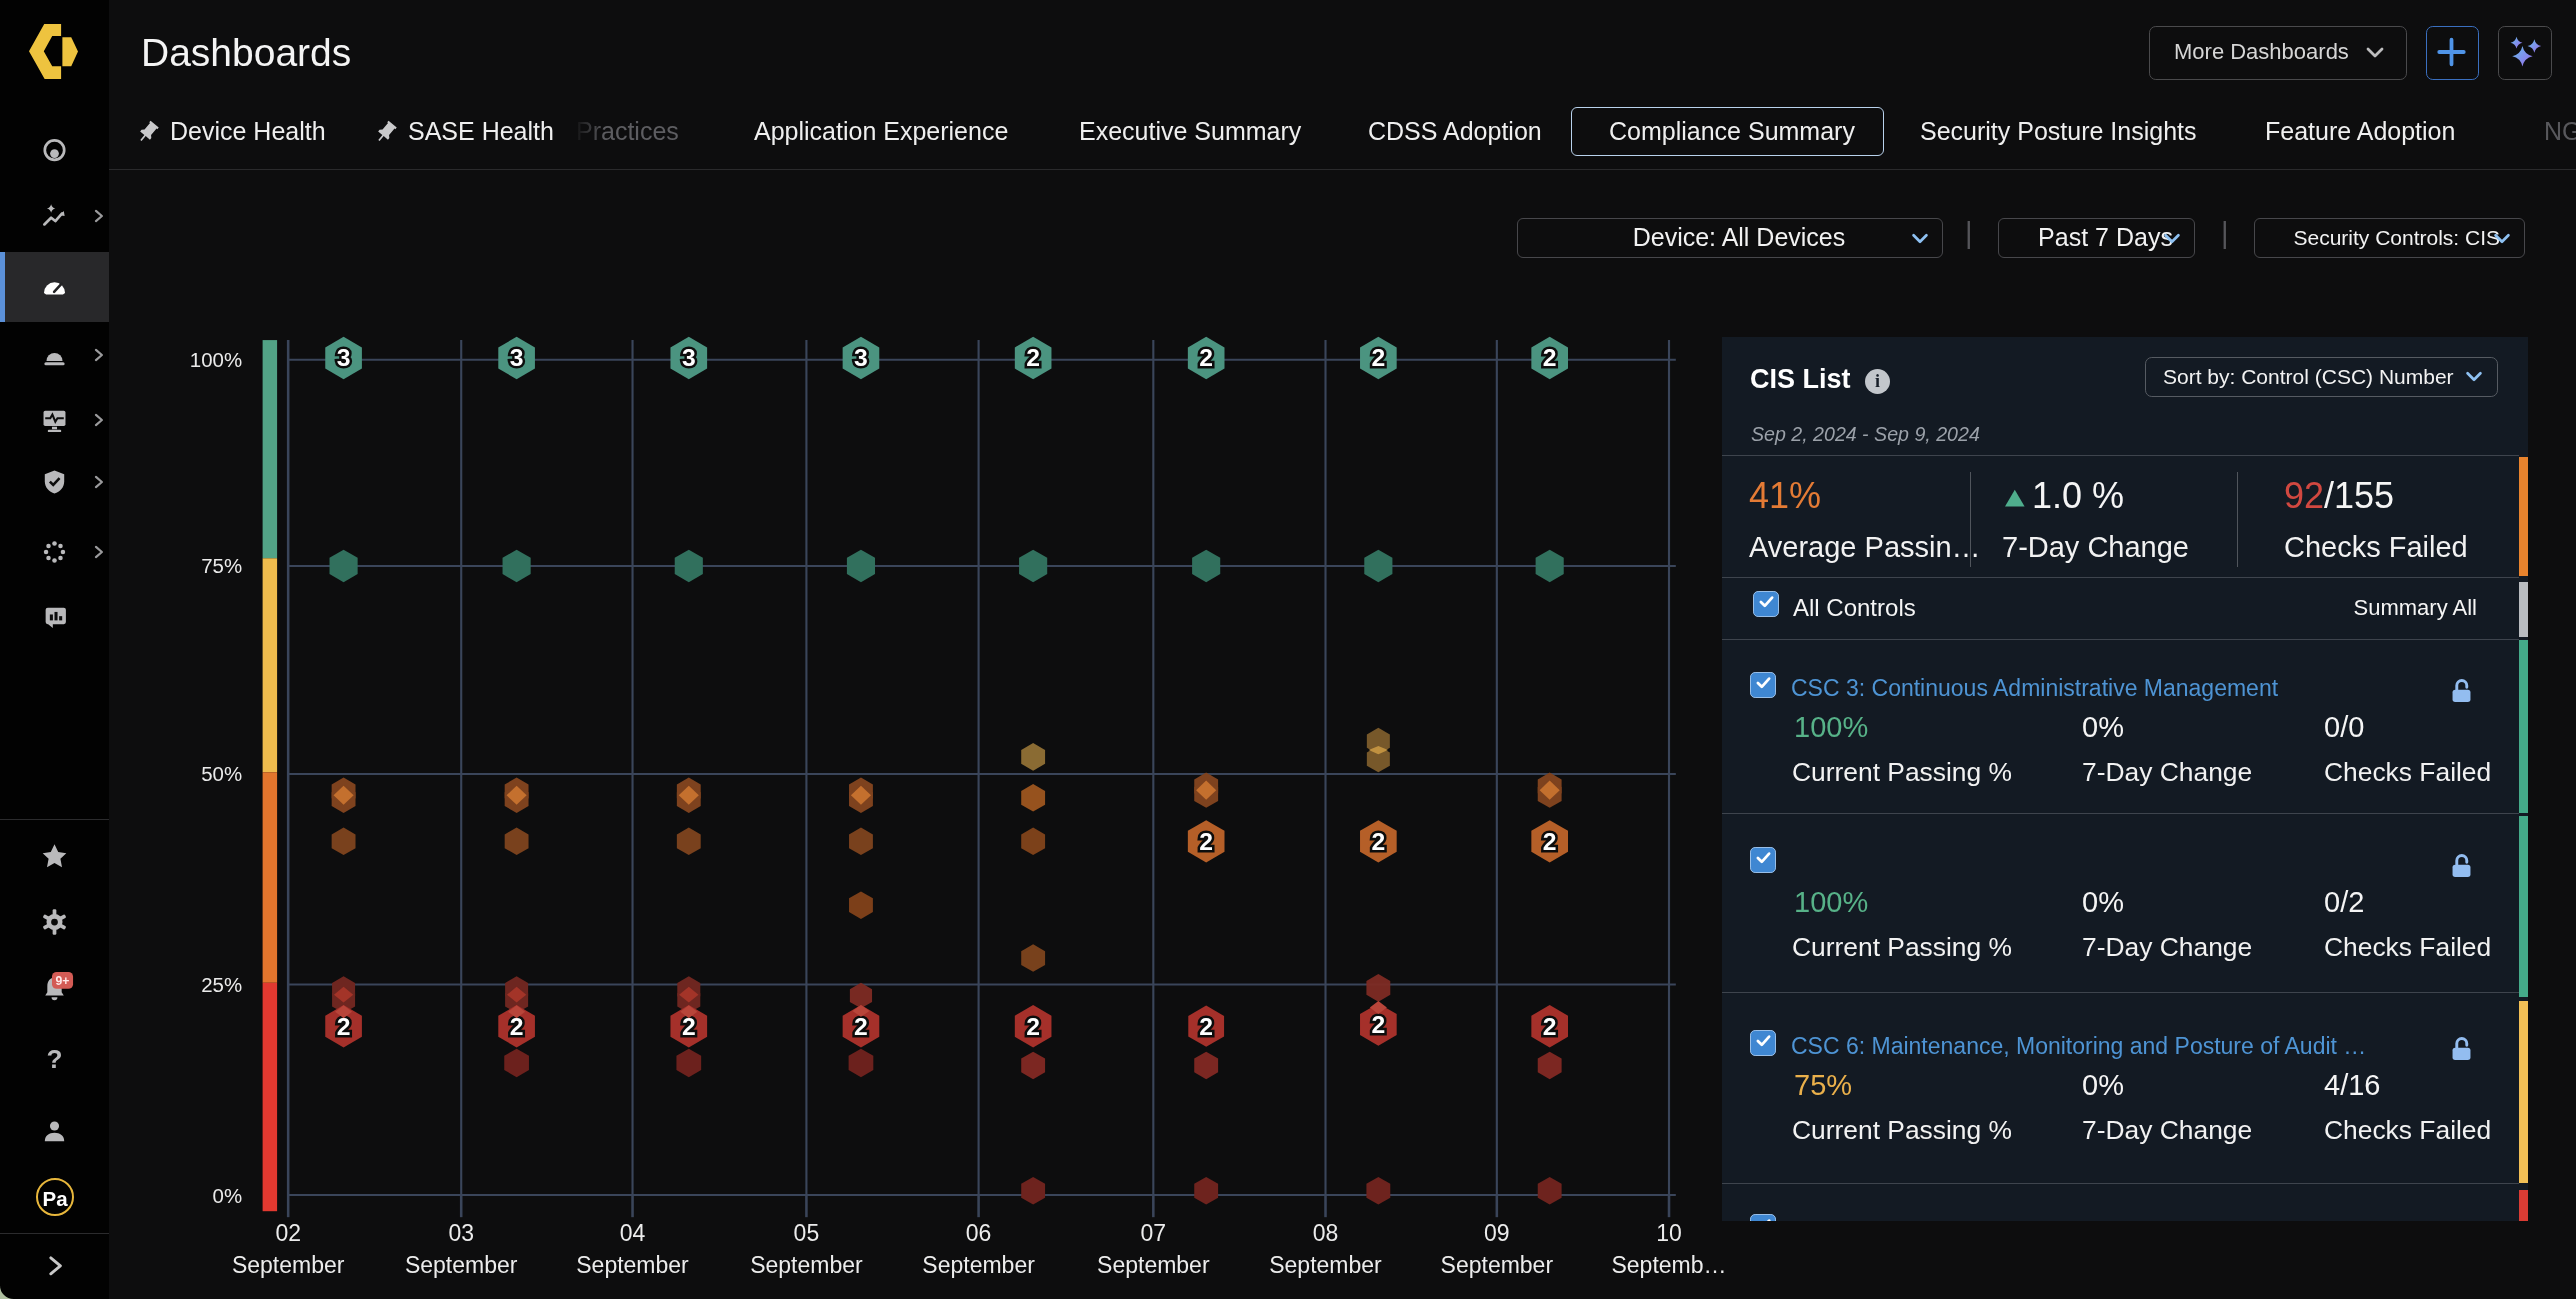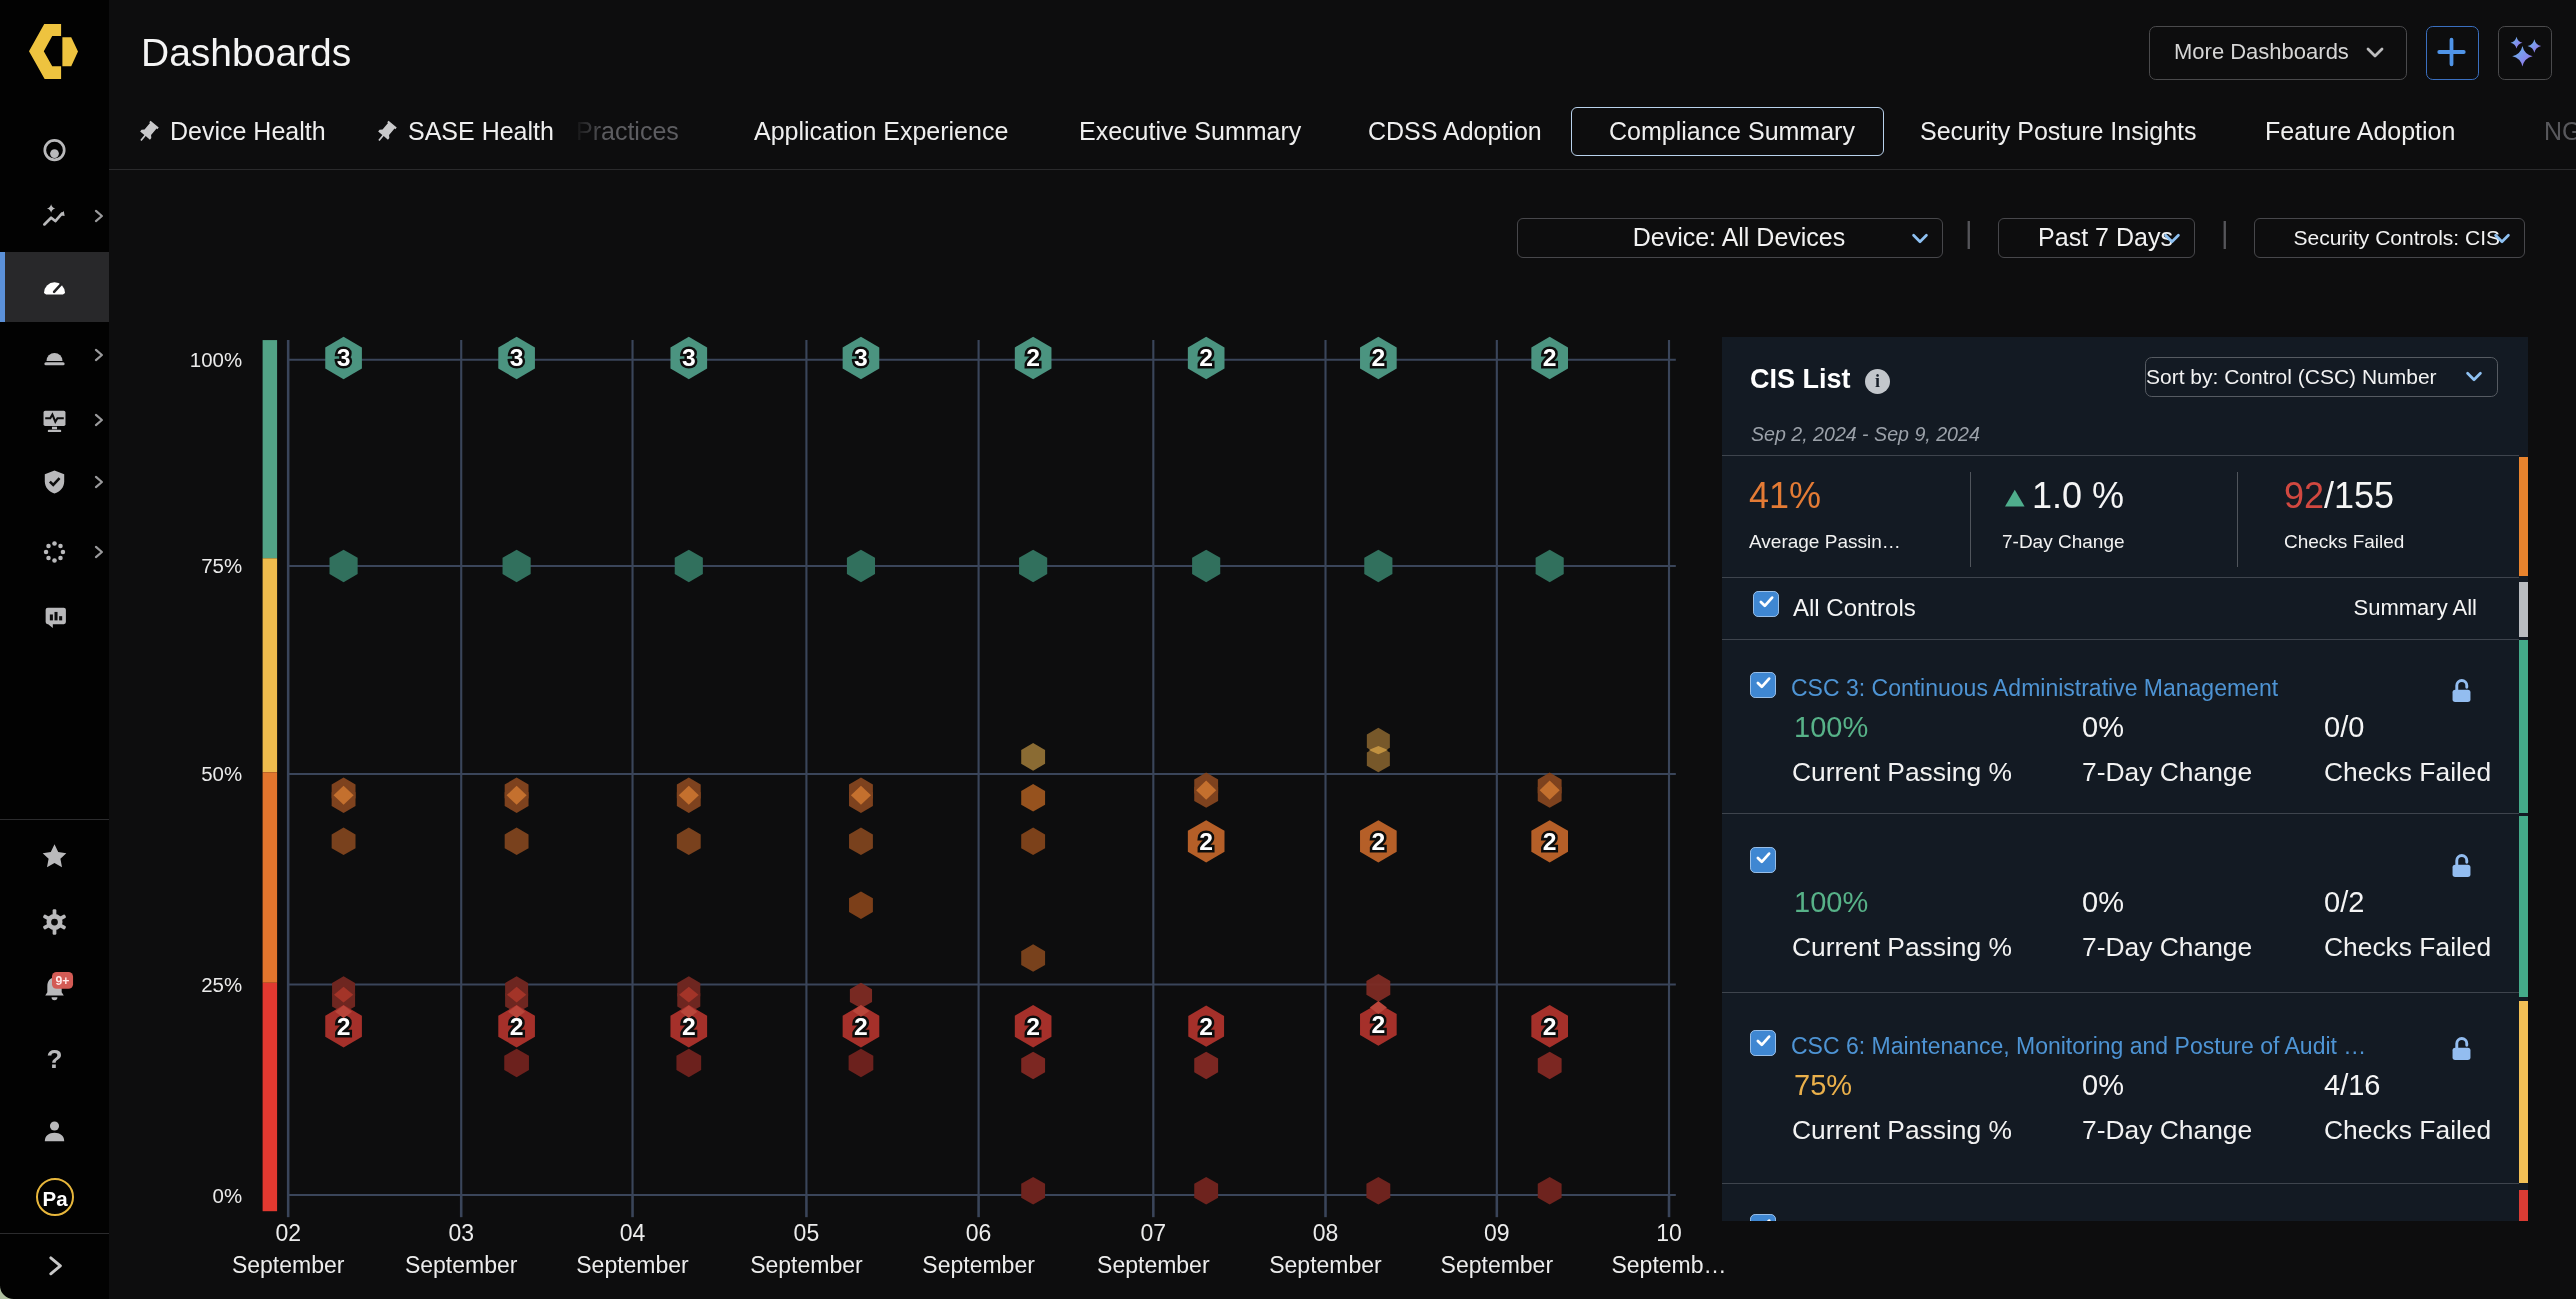--- a/index.html
+++ b/index.html
@@ -24,21 +24,21 @@
       color:#f2f2f2; font-size:25px; line-height:37px; padding-left:18px; z-index:2; white-space:nowrap;text-align:center;}
 .ddch { position:absolute; top:7.7px; right:11px; }
 .fsep { position:absolute; top:217px; font-size:29px; color:#55555a; z-index:2;}
 
 #panel { position:absolute; left:1722px; top:337px; width:806px; height:884px; z-index:3; overflow:hidden; }
 #pbg { position:absolute; left:0; top:0; width:806px; height:884px; background:#131a23; }
 .strip { position:absolute; right:0; width:9.4px; }
 .hline { position:absolute; left:0; width:797px; border-top:1.7px solid #3e444d; }
 .vdiv { position:absolute; top:135px; height:95px; border-left:1.7px solid #50555c; }
 .statv { position:absolute; top:138px; font-size:36px; color:#f5f5f5; white-space:nowrap;}
-.statl { position:absolute; top:194px; font-size:19px; color:#f2f2f2; white-space:nowrap;}
+.statl { position:absolute; top:194px; font-size:29px; color:#f2f2f2; white-space:nowrap;}
 .cb { display:inline-block; width:26.4px; height:26.4px; background:#3f87d2; border:1.7px solid #99bfe8; border-radius:5.1px; text-align:center; line-height:20.5px; }
 .card { position:absolute; left:0; width:797px; border-bottom:1.7px solid #3e444d; }
 .ctitle { position:absolute; left:69px; top:36px; font-size:23px; color:#4e94d4; white-space:nowrap; }
 .cval { position:absolute; top:72px; font-size:29px; color:#f5f5f5; }
 .clab { position:absolute; top:118px; font-size:26.4px; color:#f2f2f2; white-space:nowrap;text-align:center; }
 </style></head>
 <body>
 <svg class="abs" style="left:0;top:0;z-index:1" width="2576" height="1299" viewBox="0 0 3022 1524">
 <rect x="308" y="399" width="17" height="256" fill="#52a386"></rect>
 <rect x="308" y="655" width="17" height="251" fill="#eebb4d"></rect>
@@ -373,21 +373,21 @@
     </svg></div>
 <div class="fsep" style="left:2221px">|</div>
 <div class="dd" style="left:2254px;width:271px;font-size:21px;padding-left:14.5px">Security Controls: CIS <svg width="22" height="22" viewBox="0 0 24 24" class="ddch">
       <path d="M5 9 L12 16 L19 9" stroke="#8ec1f2" stroke-width="3" fill="none" stroke-linecap="round" stroke-linejoin="round"></path>
     </svg></div>
 
 <div id="panel">
   <div id="pbg"></div>
   <div style="position:absolute;left:28px;top:27px;font-size:27px;font-weight:bold;color:#fff">CIS List</div>
   <div style="position:absolute;left:143px;top:32px;width:25px;height:25px;border-radius:50%;background:#c2c6cb;color:#161d27;font-size:18px;font-weight:bold;text-align:center;line-height:25px;font-family:'Liberation Serif',serif">i</div>
-  <div style="position:absolute;left:423px;top:19.6px;width:353px;height:40px;border:1.7px solid #565b62;border-radius:6.8px;color:#f2f2f2;font-size:21px;line-height:37px;">Sort by: Control (CSC) Number
+  <div style="position:absolute;left:423px;top:19.6px;width:353px;height:40px;border:1.7px solid #565b62;border-radius:6.8px;color:#f2f2f2;font-size:21px;line-height:37px;padding-left:17px">Sort by: Control (CSC) Number
     <svg width="22" height="22" viewBox="0 0 24 24" style="position:absolute;right:12px;top:7.7px">
         <path d="M5 9 L12 16 L19 9" stroke="#8ec1f2" stroke-width="3" fill="none" stroke-linecap="round" stroke-linejoin="round"></path>
       </svg>
   </div>
   <div style="position:absolute;left:29px;top:86px;font-size:19.6px;font-style:italic;color:#9ba1a9">Sep 2, 2024 - Sep 9, 2024</div>
 
   <div class="hline" style="top:118px"></div>
   <div class="hline" style="top:240px"></div>
   <div class="vdiv" style="left:248px"></div>
   <div class="vdiv" style="left:515px"></div>

